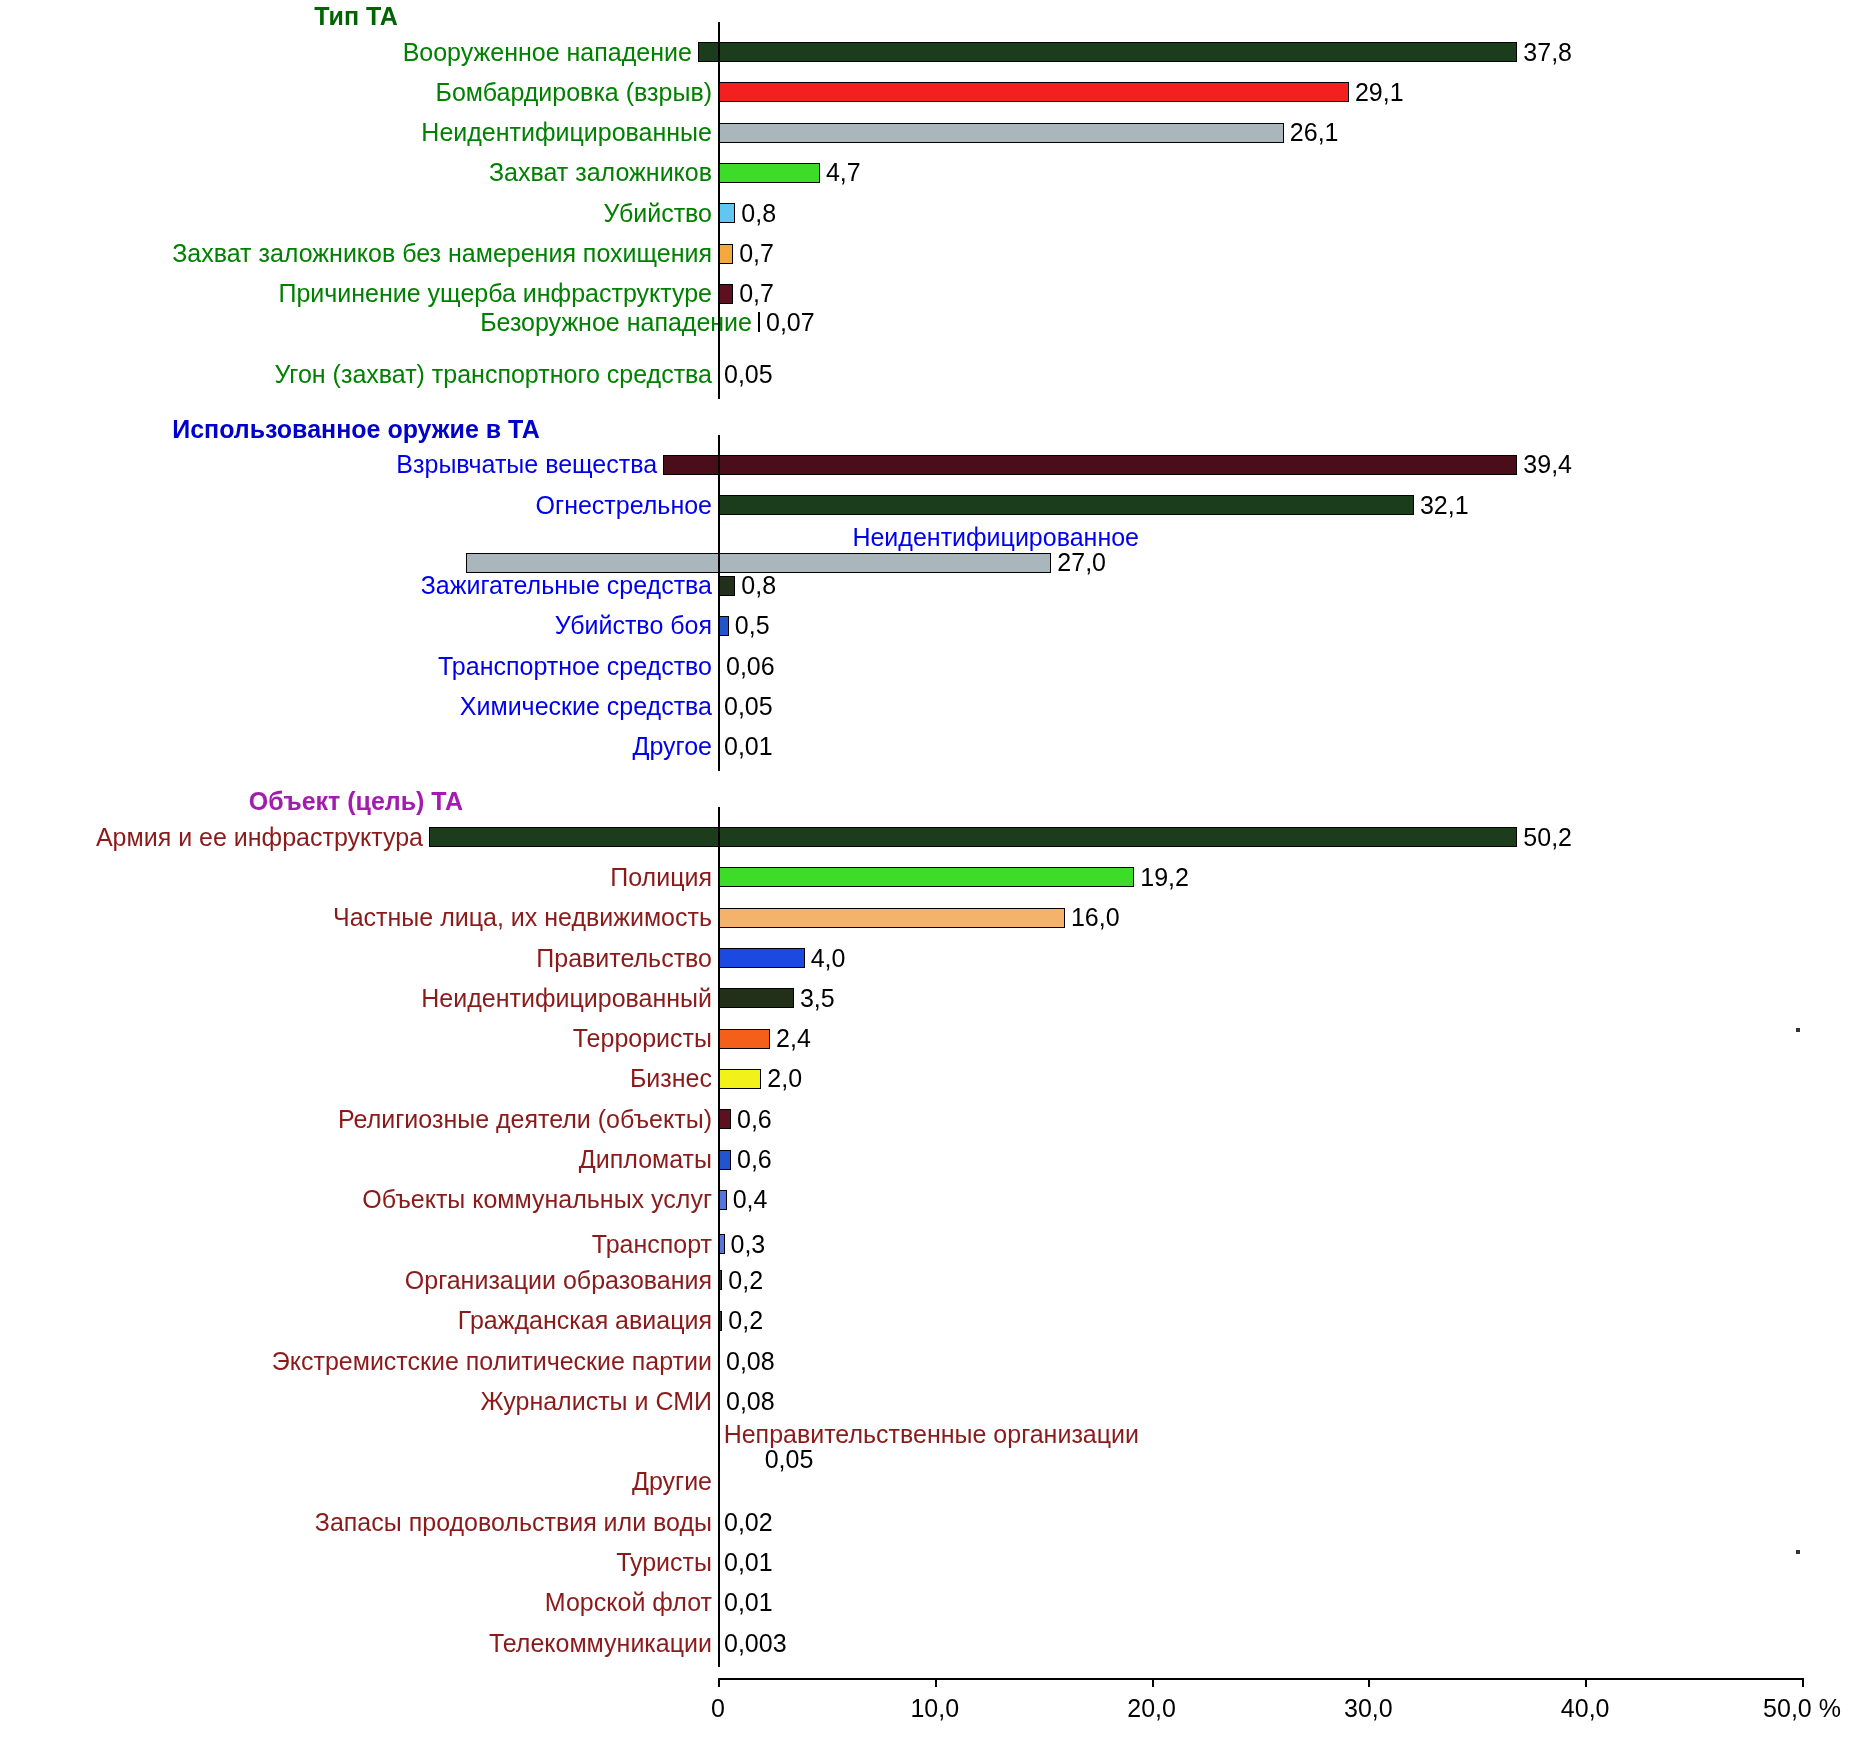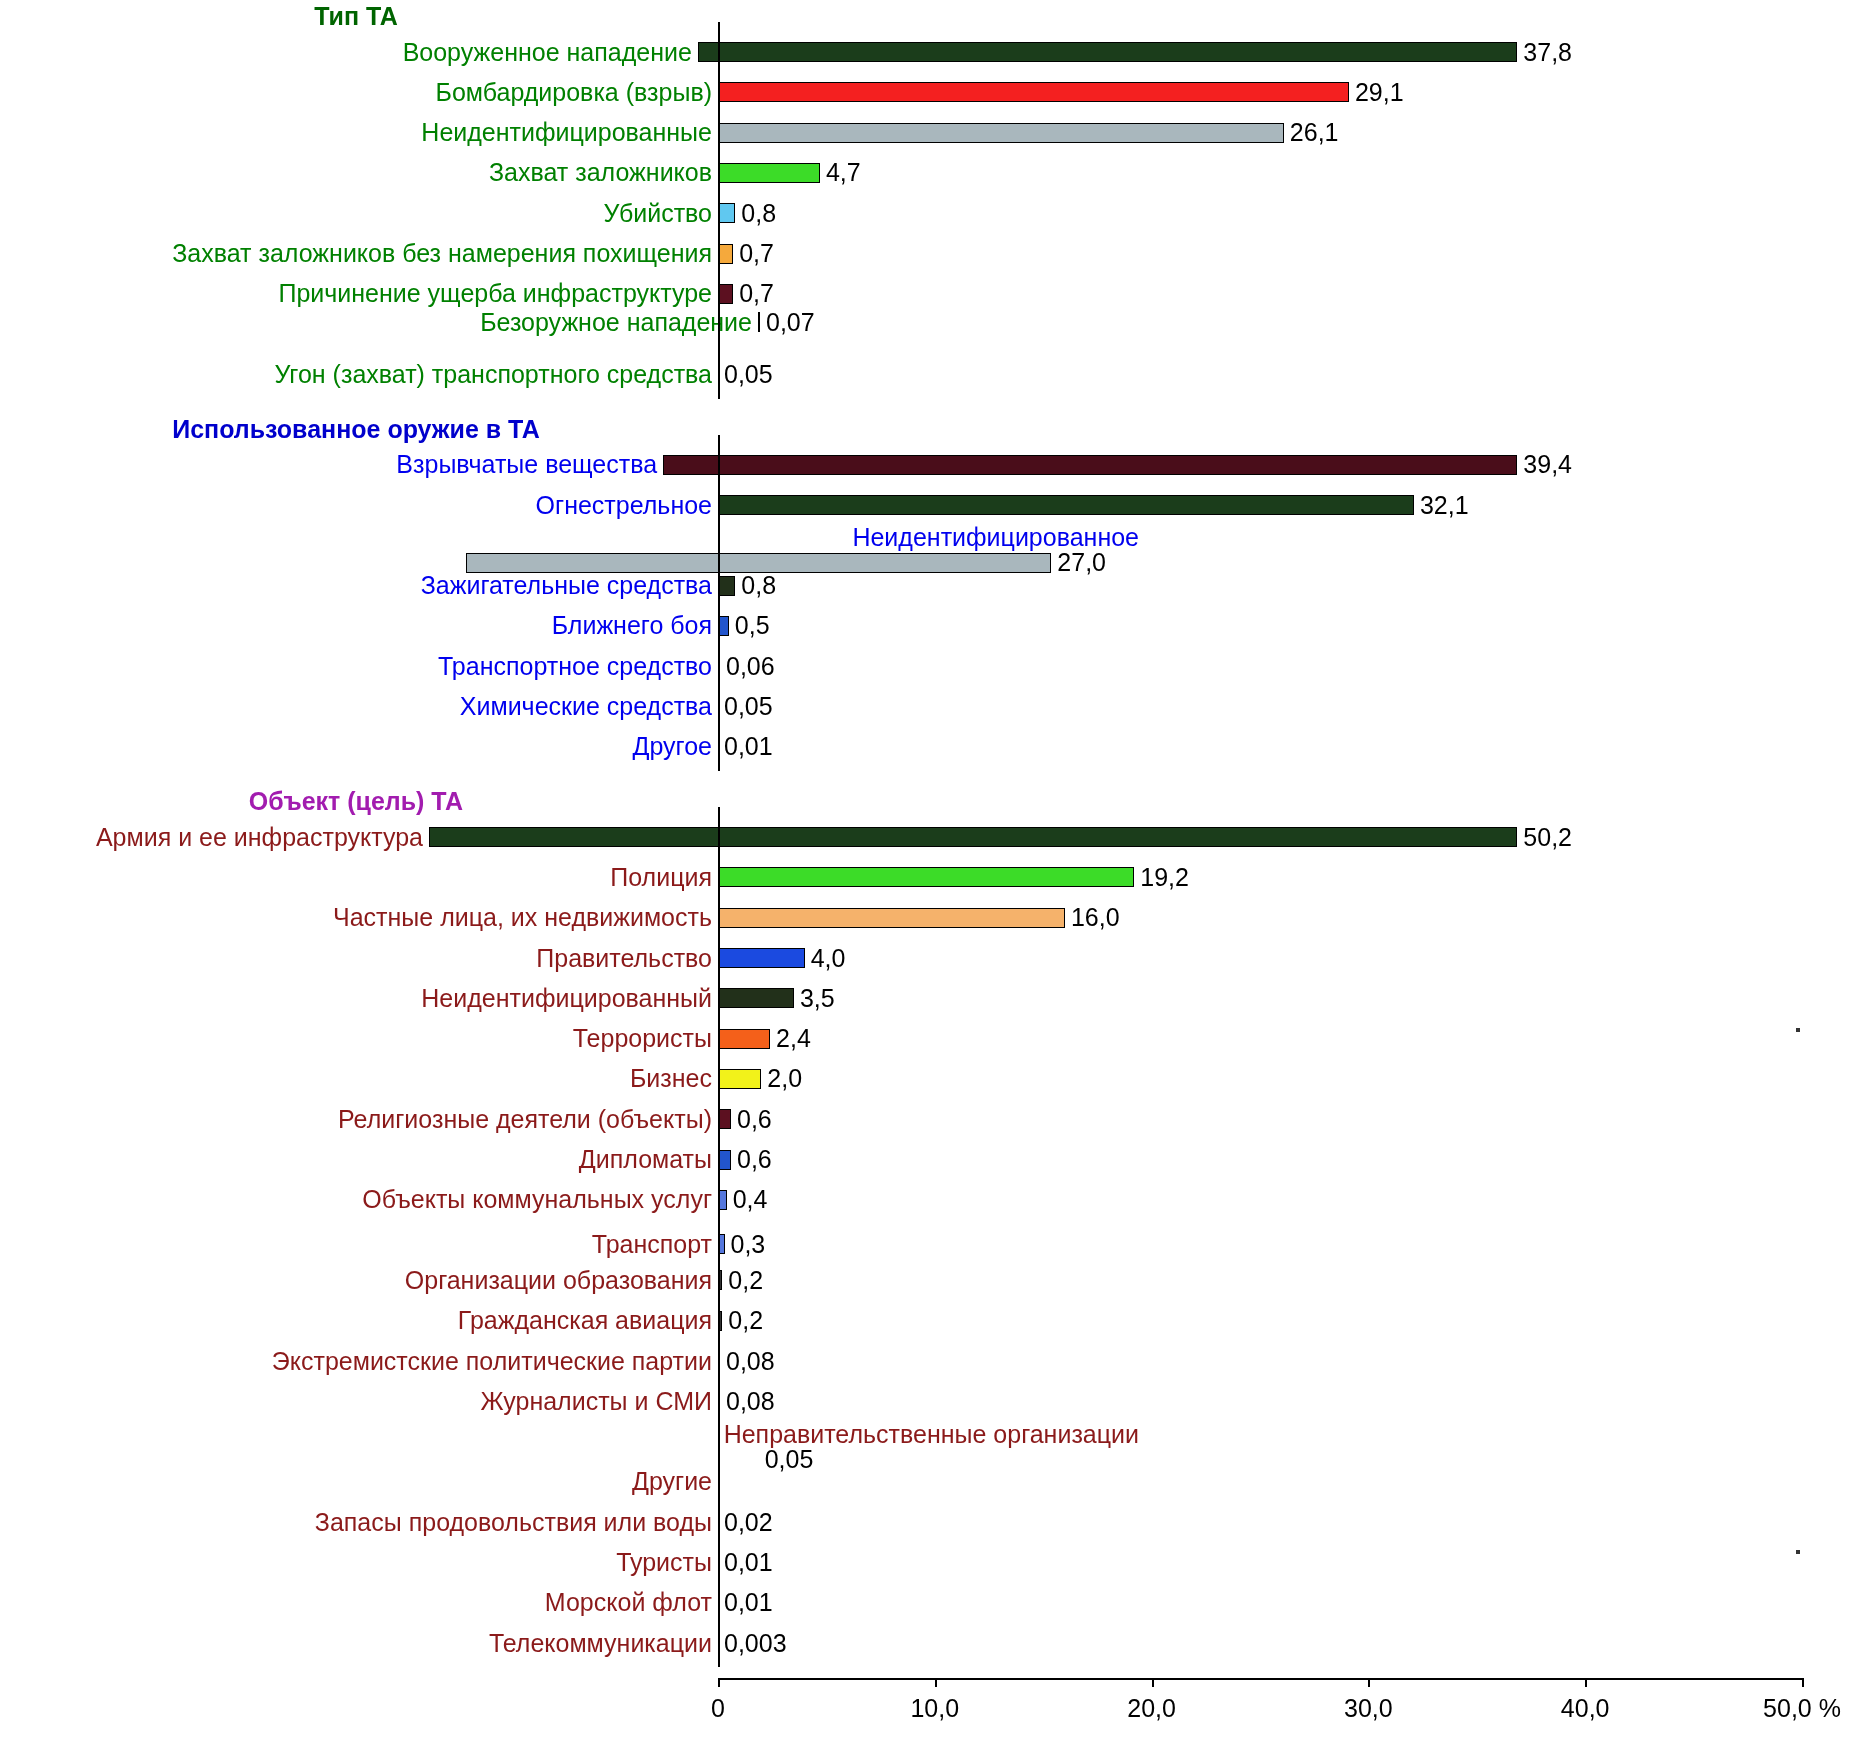--- a/index.html
+++ b/index.html
@@ -193,21 +193,21 @@
       </div>
     </div>
     <div class="row" style="top: 565.6px;">
       <div class="lbl" style="color: rgb(0, 0, 238);">Зажигательные средства</div>
       <div class="barwrap">
         <div class="bar" style="width: 17.344px; background: rgb(34, 48, 26);"></div>
         <div class="val">0,8</div>
       </div>
     </div>
     <div class="row" style="top: 605.9px;">
-      <div class="lbl" style="color: rgb(0, 0, 238);">Ближнего боя</div>
+      <div class="lbl" style="color: rgb(0, 0, 238);">Убийство боя</div>
       <div class="barwrap">
         <div class="bar" style="width: 10.84px; background: rgb(34, 85, 204);"></div>
         <div class="val">0,5</div>
       </div>
     </div>
     <div class="row" style="top: 646.2px;">
       <div class="lbl" style="color: rgb(0, 0, 238);">Транспортное средство</div>
       <div class="barwrap">
         <div class="bar" style="width: 1.3008px; background: rgb(51, 51, 51);"></div>
         <div class="val">0,06</div>

